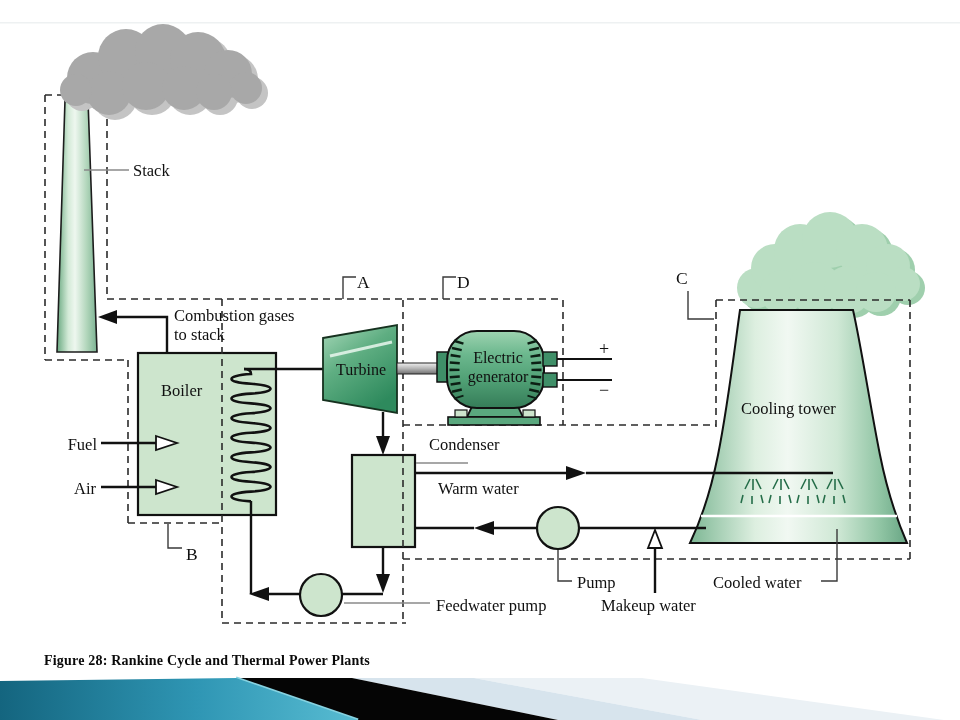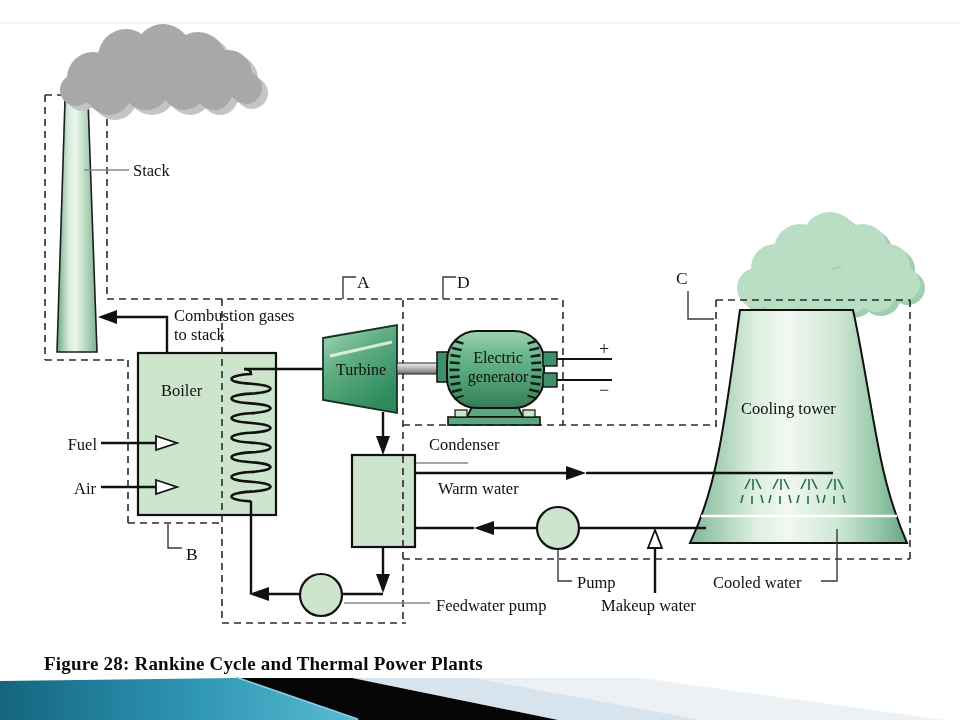--- a/index.html
+++ b/index.html
@@ -1,19 +1,19 @@
 <!DOCTYPE html>
 <html><head>
 <meta charset="utf-8">
 <style>
   html,body{margin:0;padding:0;background:#ffffff;}
   #slide{position:relative;width:960px;height:720px;background:#ffffff;overflow:hidden;
          font-family:"Liberation Serif", serif;}
   #diagram-svg{position:absolute;left:0;top:0;}
-  #caption{position:absolute;left:44px;top:653px;font-size:19px;font-weight:bold;color:#0a0a0a;
+  #caption{position:absolute;left:44px;top:653px;font-size:14px;font-weight:bold;color:#0a0a0a;
            font-family:"Liberation Serif", serif;letter-spacing:.2px;}
   svg text{fill:#101010;font-family:"Liberation Serif", serif;}
   .lbl{font-size:16.5px;}
   .zone{font-size:17.5px;}
   .pipe{stroke:#111;stroke-width:2.4;fill:none;}
   .ptr{stroke:#8a8a8a;stroke-width:1.5;fill:none;}
   .brk{stroke:#3a3a3a;stroke-width:1.4;fill:none;}
   .dash{stroke:#2b2b2b;stroke-width:1.6;fill:none;stroke-dasharray:7 5;}
 </style>
 </head>

